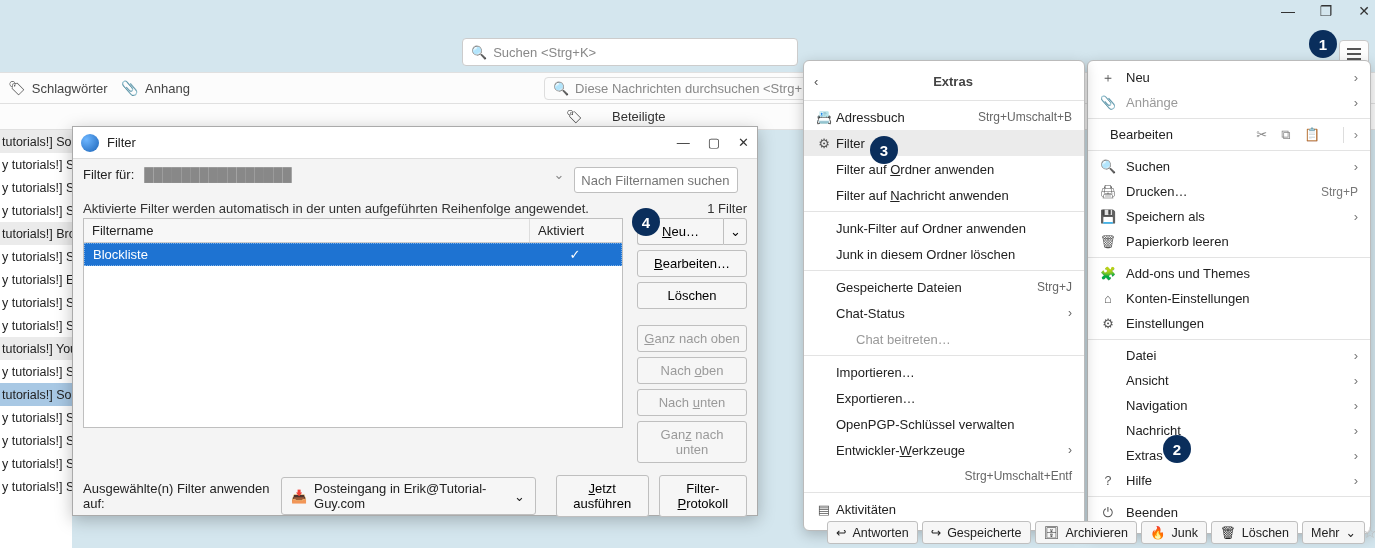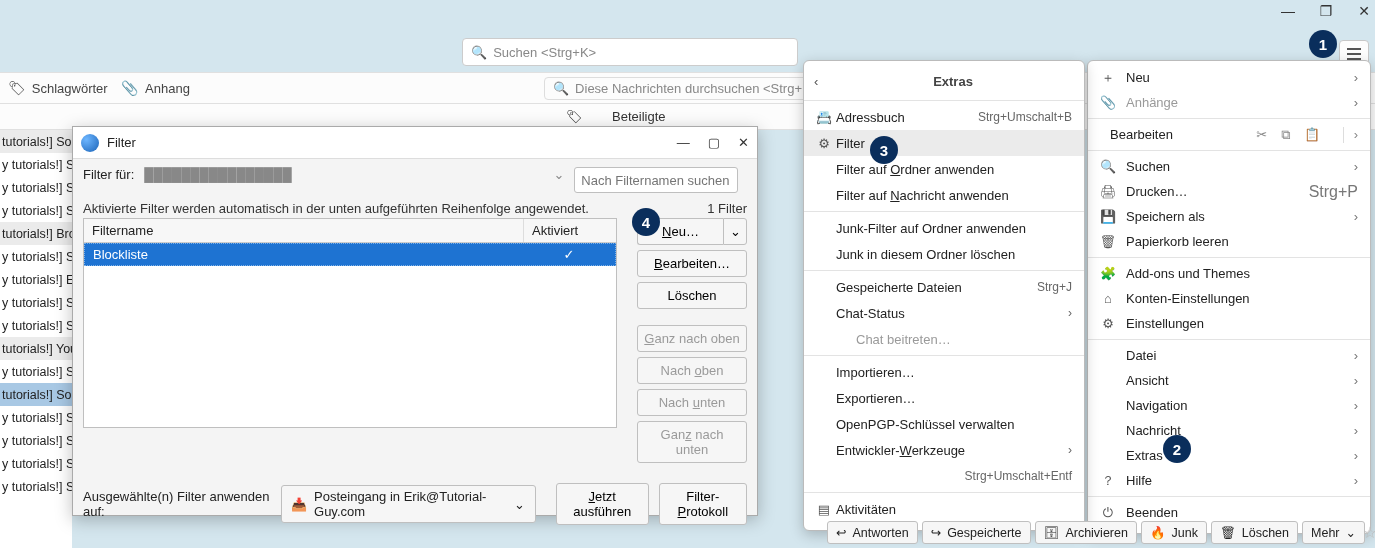--- a/index.html
+++ b/index.html
@@ -36,21 +36,21 @@
 
 
 .hamburger { position:absolute; top:40px; right:6px; width:30px; height:28px; border:1px solid #c8c8c8; border-radius:4px; background:#fdfdfd; display:flex; flex-direction:column; justify-content:center; align-items:center; gap:3px;}
 .hamburger div { width:14px; height:2px; background:#555;}
 
 
 .menu { position:absolute; top:60px; right:4px; width:284px; background:#fff; border:1px solid #bbb; border-radius:6px; box-shadow:0 4px 14px rgba(0,0,0,.22); padding:4px 0 8px 0;}
 .menu .mrow { display:flex; align-items:center; height:25px; padding:0 12px; gap:10px; color:#222;}
 .menu .mrow.dis { color:#9a9a9a; }
 .menu .mrow .mico { width:16px; display:inline-flex; justify-content:center; color:#555;}
-.menu .mrow .mright { margin-left:auto; color:#777; font-size:16px;}
+.menu .mrow .mright { margin-left:auto; color:#777; font-size:12px;}
 .menu .mrow .chev { margin-left:auto; color:#777;}
 .menu hr { border:none; border-top:1px solid #e3e3e3; margin:3px 0;}
 .menu .edit-row { display:flex; align-items:center; height:25px; padding:0 12px; gap:10px;}
 .menu .edit-row .edicons { margin-left:auto; display:flex; gap:14px; color:#888;}
 
 
 .extras { position:absolute; top:60px; right:290px; width:282px; background:#fff; border:1px solid #bbb; border-radius:6px; box-shadow:0 4px 14px rgba(0,0,0,.22); padding:4px 0 8px 0;}
 .extras .ehdr { display:flex; align-items:center; height:32px; padding:0 10px; }
 .extras .ehdr .back { width:18px; color:#555;}
 .extras .ehdr .ttl { flex:1; text-align:center; font-weight:600; color:#444;}
@@ -68,37 +68,37 @@
 .filterwin .titlebar .tbicon { width:18px; height:18px; border-radius:50%; background:radial-gradient(circle at 30% 30%, #6db6ff, #1a63b8); margin-right:8px;}
 .filterwin .titlebar .ttext { flex:1; font-size:13px;}
 .filterwin .titlebar .wbtns { display:flex; gap:18px; color:#333;}
 .filterwin .body { padding:8px 10px;}
 .filterwin .frow { display:flex; align-items:flex-start; gap:10px; }
 .filterwin select, .filterwin input[type=text] { font:inherit; border:1px solid #bfbfbf; border-radius:3px; background:#fff; padding:3px 6px; height:26px;}
 .filterwin .acct { width:420px; color:#888;}
 .filterwin .fsearch { width:164px; color:#888;}
 .filterwin .note { color:#333; margin:8px 0 2px 0; display:flex;}
 .filterwin .note .cnt { margin-left:auto;}
-.filterwin .grid { display:flex; gap:20px;}
+.filterwin .grid { display:flex; gap:14px;}
 .filterwin .list { flex:1; border:1px solid #bfbfbf; background:#fff; height:210px;}
 .filterwin .list .lhdr { display:flex; border-bottom:1px solid #ccc; background:#f7f7f7;}
 .filterwin .list .lhdr div { padding:4px 8px;}
 .filterwin .list .lhdr .c1 { flex:1; border-right:1px solid #ddd;}
 .filterwin .list .lhdr .c2 { width:92px;}
 .filterwin .list .lrow { display:flex; background:#1e73d2; color:#fff; border:1px dotted #7fb2e8;}
 .filterwin .list .lrow .c1 { flex:1; padding:3px 8px;}
 .filterwin .list .lrow .c2 { width:92px; text-align:center; padding:3px 0;}
 .filterwin .btns { display:flex; flex-direction:column; gap:5px; width:110px;}
 .filterwin .btns button,.filterwin .bbar button,.filterwin .acct,.filterwin .fsearch { font:inherit;}
 .filterwin button { border:1px solid #bfbfbf; background:#f6f6f6; border-radius:3px; padding:5px 6px;}
 .filterwin button:disabled { color:#9a9a9a;}
 .filterwin .btns .split { display:flex;}
 .filterwin .btns .split button:first-child{flex:1; border-right:none; border-top-right-radius:0; border-bottom-right-radius:0;}
 .filterwin .btns .split button:last-child{width:24px; border-top-left-radius:0; border-bottom-left-radius:0;}
-.filterwin .bbar { margin-top:20px; display:flex; align-items:center; gap:10px;}
+.filterwin .bbar { margin-top:12px; display:flex; align-items:center; gap:10px;}
 .filterwin .bbar .sel { border:1px solid #bfbfbf; border-radius:3px; padding:3px 10px; background:#f6f6f6; display:flex; align-items:center; gap:6px;}
 .filterwin .bbar .spacer { flex:1;}
 
 
 .actbar { position:absolute; bottom:4px; right:10px; display:flex; gap:4px;}
 .actbar .abtn { border:1px solid #bfbfbf; background:#f6f6f6; border-radius:3px; padding:3px 8px; display:flex; align-items:center; gap:6px; font-size:12.5px;}
 
 
 .starout { position:absolute; bottom:6px; right:-2px; color:#bbb; font-size:16px;}
 

